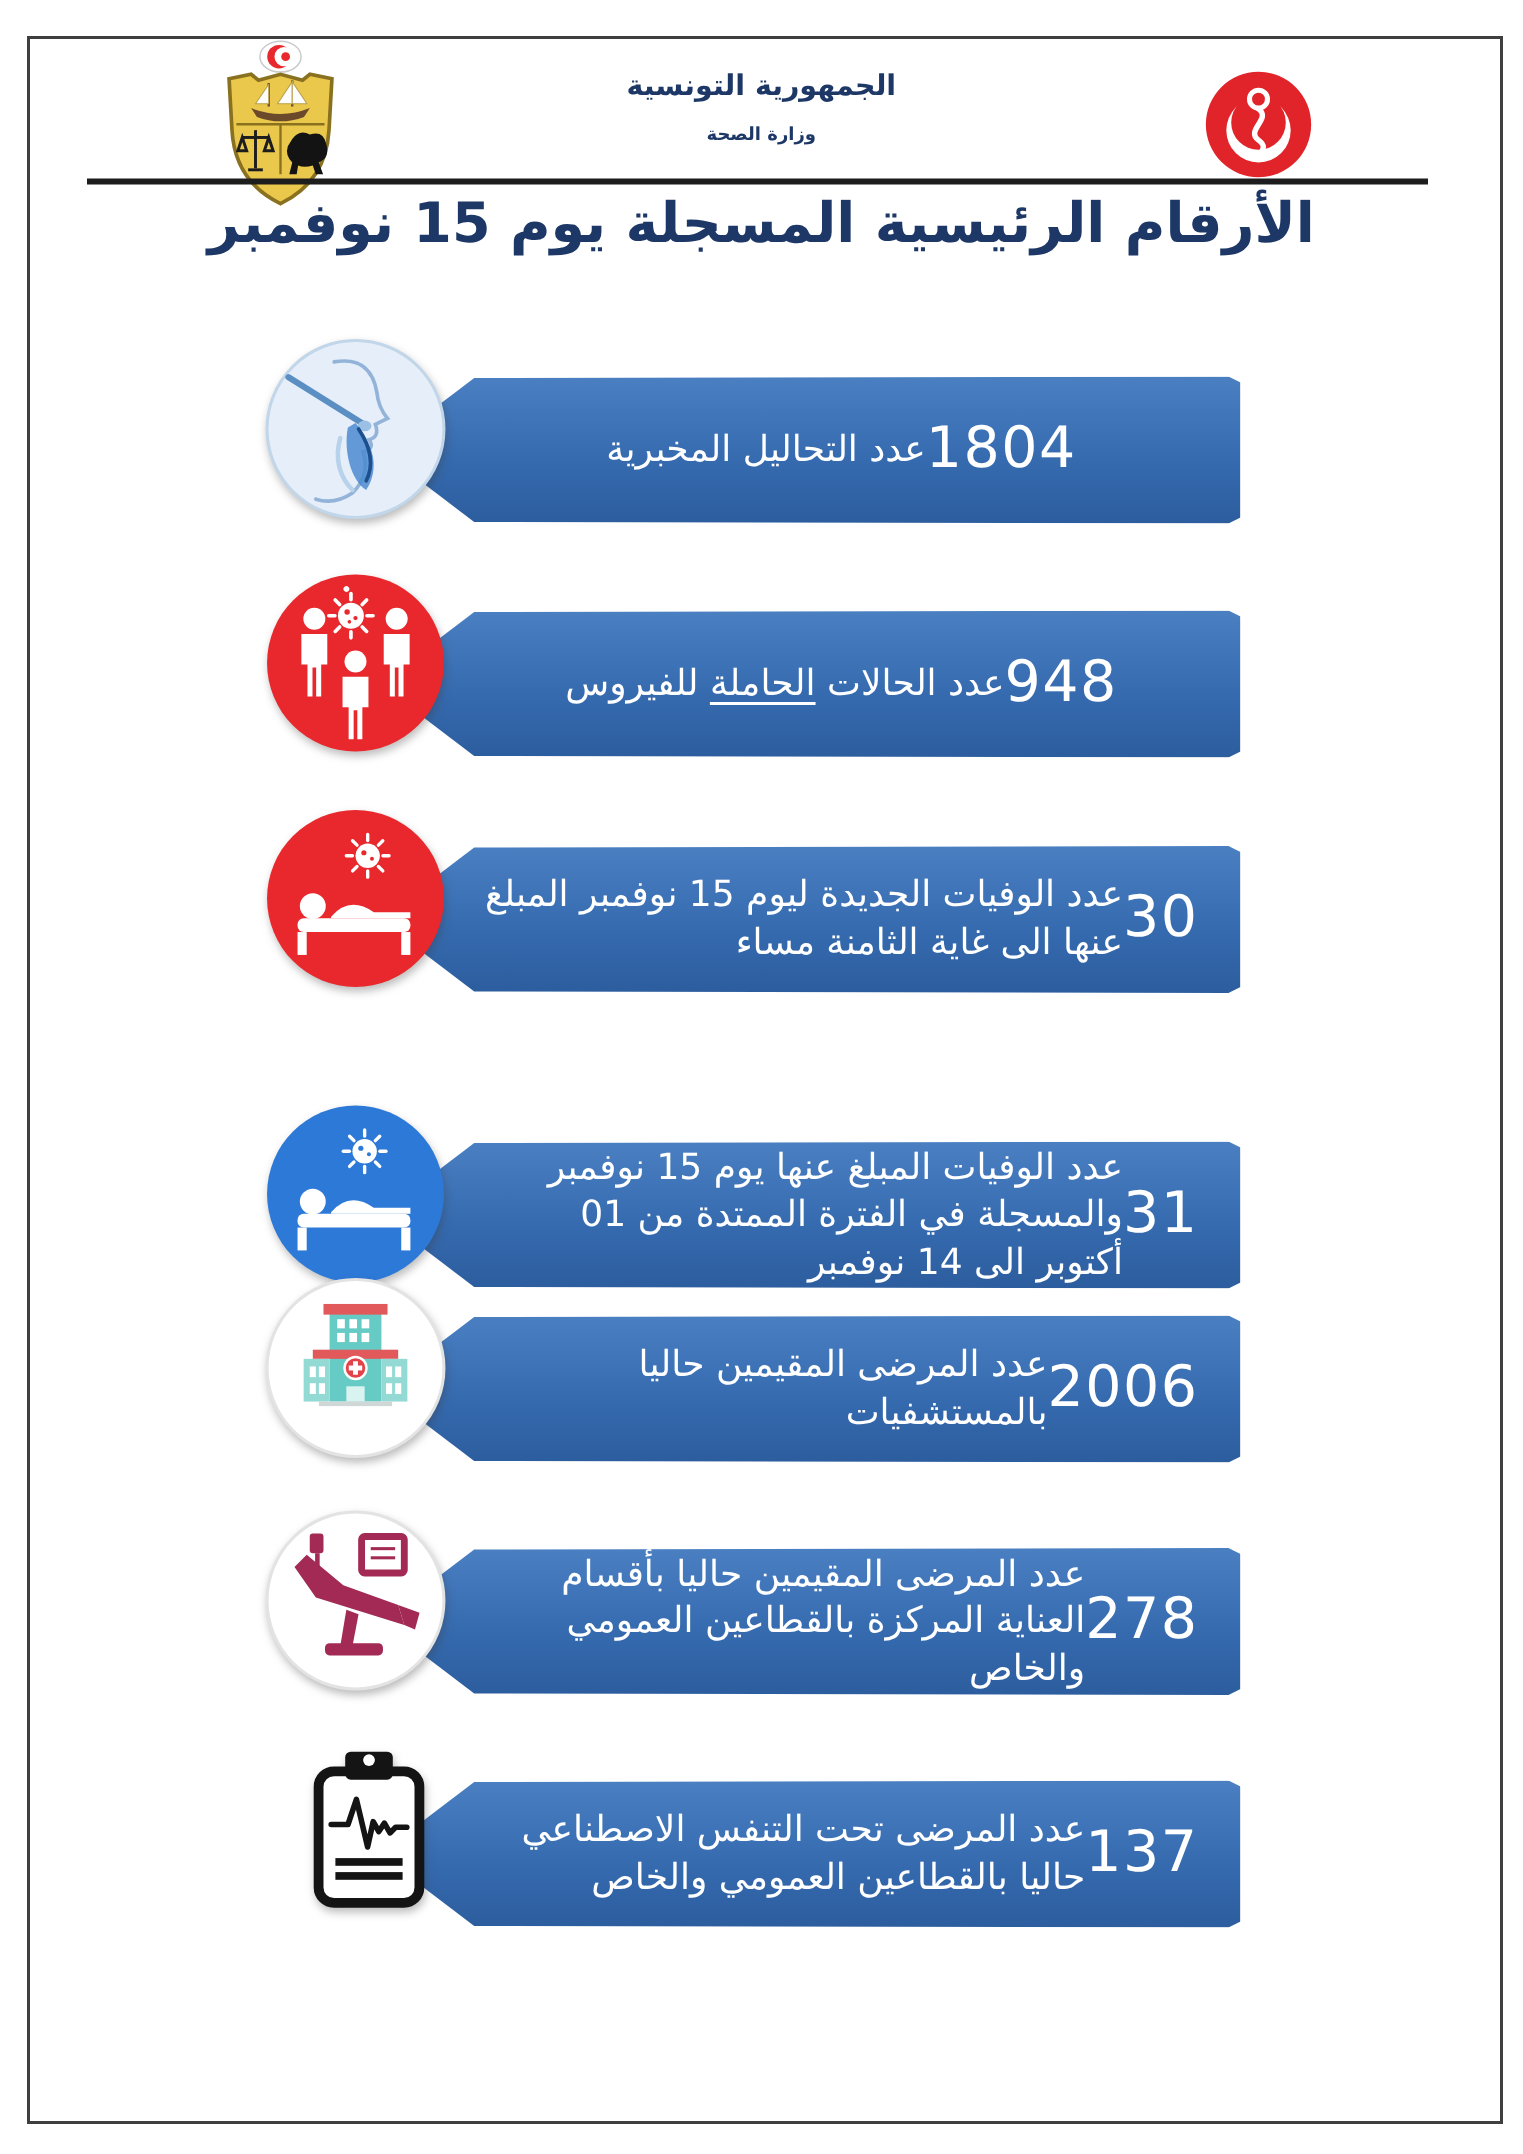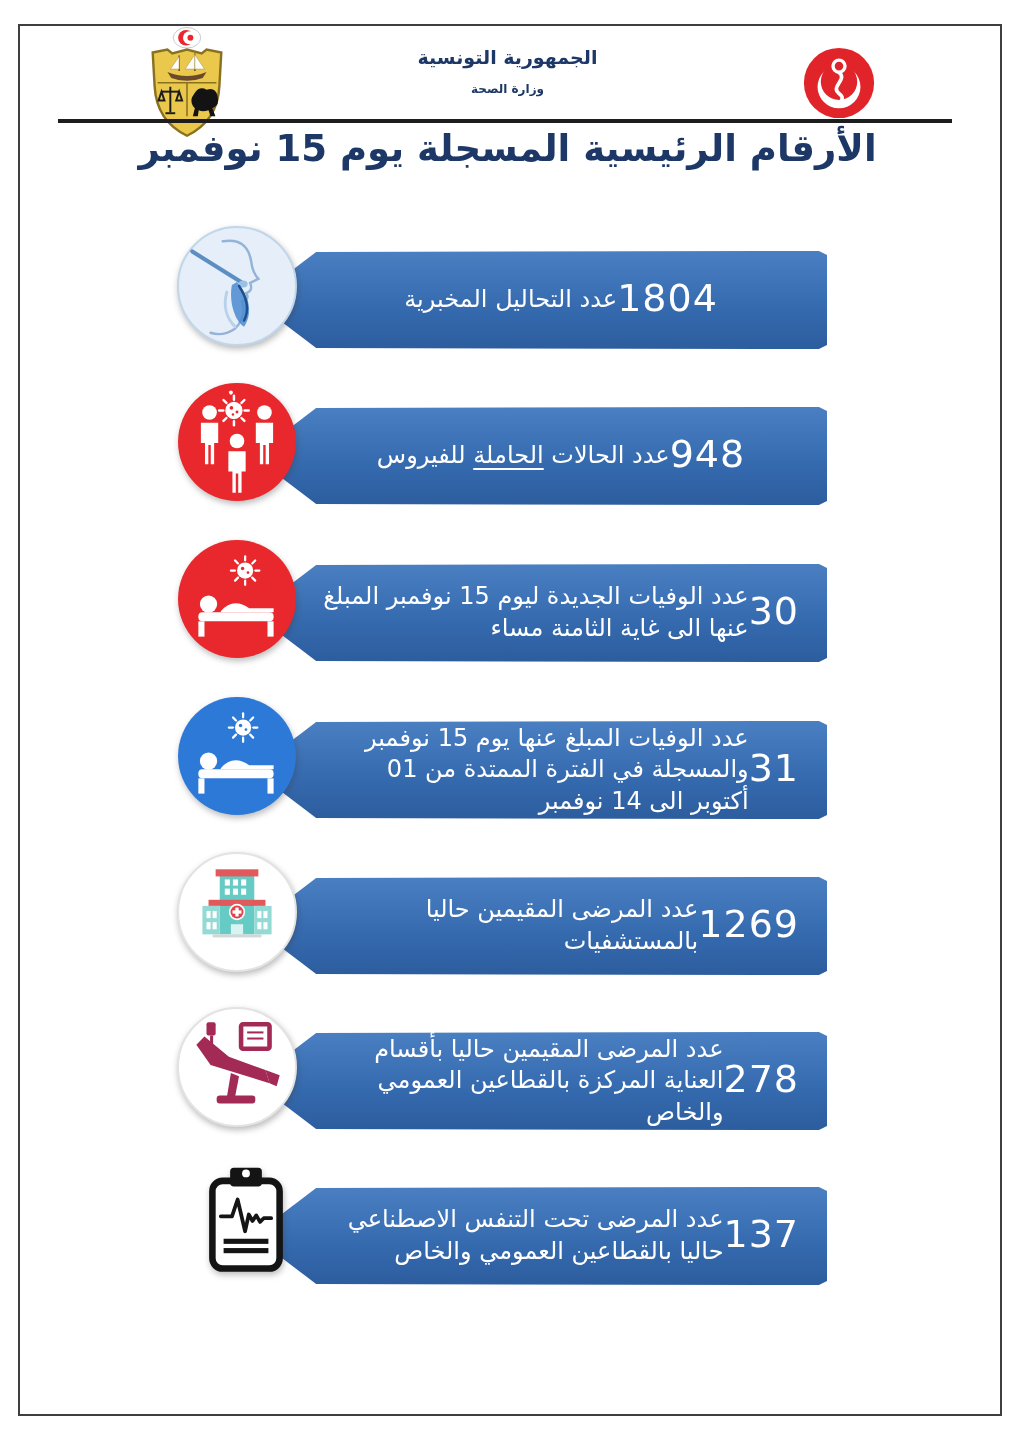--- a/index.html
+++ b/index.html
@@ -168,21 +168,21 @@
         <circle cx="-28" cy="-7" r="8.5"></circle>
         <path d="M -16 0 Q -4 -14 12 -3 L 36 -3 L 36 1 L -16 1 Z"></path>
         <rect x="-38" y="1" width="74" height="9" rx="4"></rect>
         <rect x="-38" y="10" width="6" height="15"></rect>
         <rect x="30" y="10" width="6" height="15"></rect>
       </g>
     </svg>
   </div>
 </div>
 
-<div class="row" style="top:692px">
+<div class="row" style="top:732px">
   <div class="banner">
     <div class="value">31</div>
     <div class="label"><span>عدد الوفيات المبلغ عنها يوم 15 نوفمبر والمسجلة في الفترة الممتدة من 01 أكتوبر الى 14 نوفمبر</span><span class="u"></span><span></span></div>
   </div>
   <div class="iconwrap">
     <svg viewBox="-60 -60 120 120">
       <circle r="58" fill="#2d79d8"></circle>
       <g transform="translate(6,-28)">
         <circle r="8" fill="#fff"></circle>
         <g stroke="#fff" stroke-width="2.2" stroke-linecap="round">
@@ -204,21 +204,21 @@
         <rect x="-38" y="1" width="74" height="9" rx="4"></rect>
         <rect x="-38" y="10" width="6" height="15"></rect>
         <rect x="30" y="10" width="6" height="15"></rect>
       </g>
     </svg>
   </div>
 </div>
 
 <div class="row" style="top:848px">
   <div class="banner">
-    <div class="value">1269</div>
+    <div class="value">2006</div>
     <div class="label"><span>عدد المرضى المقيمين حاليا بالمستشفيات</span><span class="u"></span><span></span></div>
   </div>
   <div class="iconwrap">
     <svg viewBox="-60 -60 120 120">
       <circle r="58" fill="#ffffff" stroke="#e3e3e3" stroke-width="2"></circle>
       <rect x="-17" y="-36" width="34" height="58" fill="#66cbc5"></rect>
       <rect x="-21" y="-42" width="42" height="7" fill="#e2595b"></rect>
       <g fill="#fff">
         <rect x="-12" y="-32" width="5" height="6"></rect>
           <rect x="-4" y="-32" width="5" height="6"></rect>

